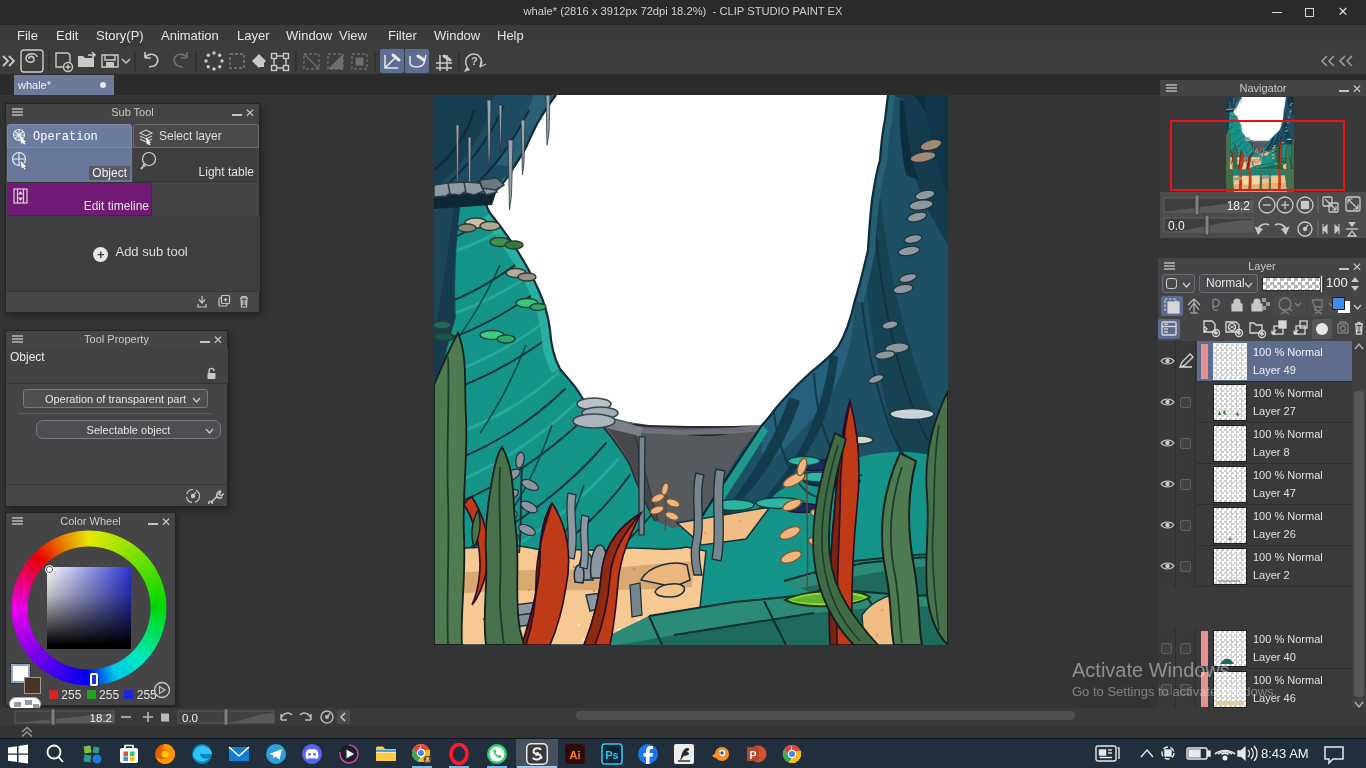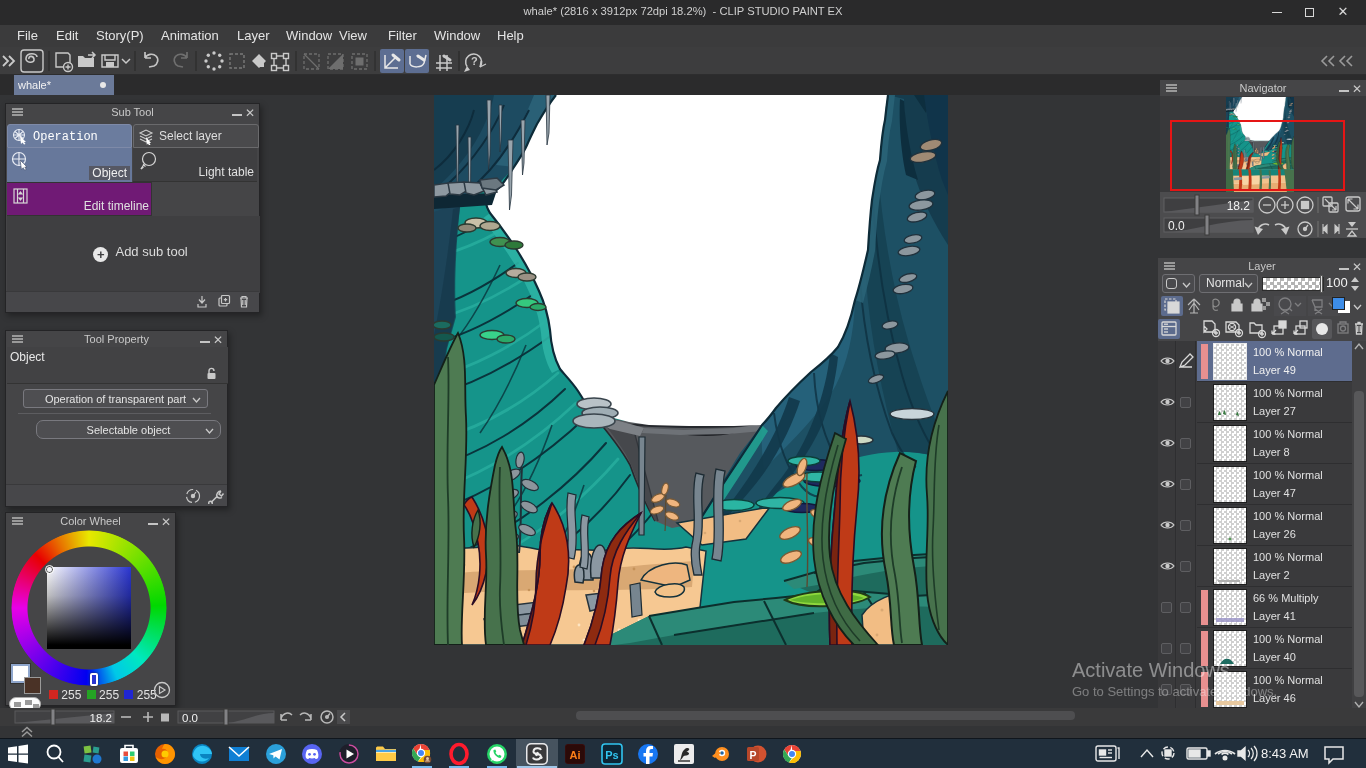--- a/index.html
+++ b/index.html
@@ -819,35 +819,20 @@
         </svg>
         <span style="position:absolute;left:22px;top:15px;width:11px;height:11px;border:1px solid #5e5e61;background:#424245;border-radius:2px;"></span>
         <span style="position:absolute;left:55px;top:2px;width:34px;height:37px;background:repeating-conic-gradient(#cfcfcf 0% 25%, #fff 0% 50%) 0 0/5px 5px;border:1px solid #1e1e1e;overflow:hidden;">
           <svg width="32" height="35" viewBox="0 0 32 35" style="position:absolute;left:0;top:0;">
             <rect x="4" y="31" width="22" height="2" fill="#b0b0b0"></rect>
           </svg>
         </span>
         <span style="position:absolute;left:95px;top:5px;font-size:11px;color:#e0e0e0;">100 % Normal</span>
         <span style="position:absolute;left:95px;top:23px;font-size:11px;color:#e0e0e0;">Layer 2</span>
       </div>
-      <div style="position:absolute;left:0;top:246px;width:208px;height:41px;">
-        <div style="position:absolute;left:0;top:0;width:18px;height:41px;background:#39393b;border-right:1px solid #2e2e30;"></div>
-        <div style="position:absolute;left:19px;top:0;width:19px;height:41px;background:#39393b;border-right:1px solid #2e2e30;"></div>
-        <div style="position:absolute;left:39px;top:0;width:169px;height:41px;background:#3a3a3c;border-bottom:1px solid #2e2e30;"></div>
-        <span style="position:absolute;left:3px;top:15px;width:11px;height:11px;border:1px solid #5e5e61;background:#424245;border-radius:2px;"></span>
-        <span style="position:absolute;left:22px;top:15px;width:11px;height:11px;border:1px solid #5e5e61;background:#424245;border-radius:2px;"></span>
-        <span style="position:absolute;left:43px;top:3px;width:7px;height:35px;background:#e89090;"></span>
-        <span style="position:absolute;left:55px;top:2px;width:34px;height:37px;background:repeating-conic-gradient(#cfcfcf 0% 25%, #fff 0% 50%) 0 0/5px 5px;border:1px solid #1e1e1e;overflow:hidden;">
-          <svg width="32" height="35" viewBox="0 0 32 35" style="position:absolute;left:0;top:0;">
-            <rect x="2" y="28" width="28" height="4" fill="#9a93c8" opacity="0.8"></rect>
-          </svg>
-        </span>
-        <span style="position:absolute;left:95px;top:5px;font-size:11px;color:#e0e0e0;">66 % Multiply</span>
-        <span style="position:absolute;left:95px;top:23px;font-size:11px;color:#e0e0e0;">Layer 41</span>
-      </div>
       <div style="position:absolute;left:0;top:287px;width:208px;height:41px;">
         <div style="position:absolute;left:0;top:0;width:18px;height:41px;background:#39393b;border-right:1px solid #2e2e30;"></div>
         <div style="position:absolute;left:19px;top:0;width:19px;height:41px;background:#39393b;border-right:1px solid #2e2e30;"></div>
         <div style="position:absolute;left:39px;top:0;width:169px;height:41px;background:#3a3a3c;border-bottom:1px solid #2e2e30;"></div>
         <span style="position:absolute;left:3px;top:15px;width:11px;height:11px;border:1px solid #5e5e61;background:#424245;border-radius:2px;"></span>
         <span style="position:absolute;left:22px;top:15px;width:11px;height:11px;border:1px solid #5e5e61;background:#424245;border-radius:2px;"></span>
         <span style="position:absolute;left:43px;top:3px;width:7px;height:35px;background:#e89090;"></span>
         <span style="position:absolute;left:55px;top:2px;width:34px;height:37px;background:repeating-conic-gradient(#cfcfcf 0% 25%, #fff 0% 50%) 0 0/5px 5px;border:1px solid #1e1e1e;overflow:hidden;">
           <svg width="32" height="35" viewBox="0 0 32 35" style="position:absolute;left:0;top:0;">
             <path d="M6,33 C10,26 16,26 20,33 Z" fill="#1d6b60"></path>

